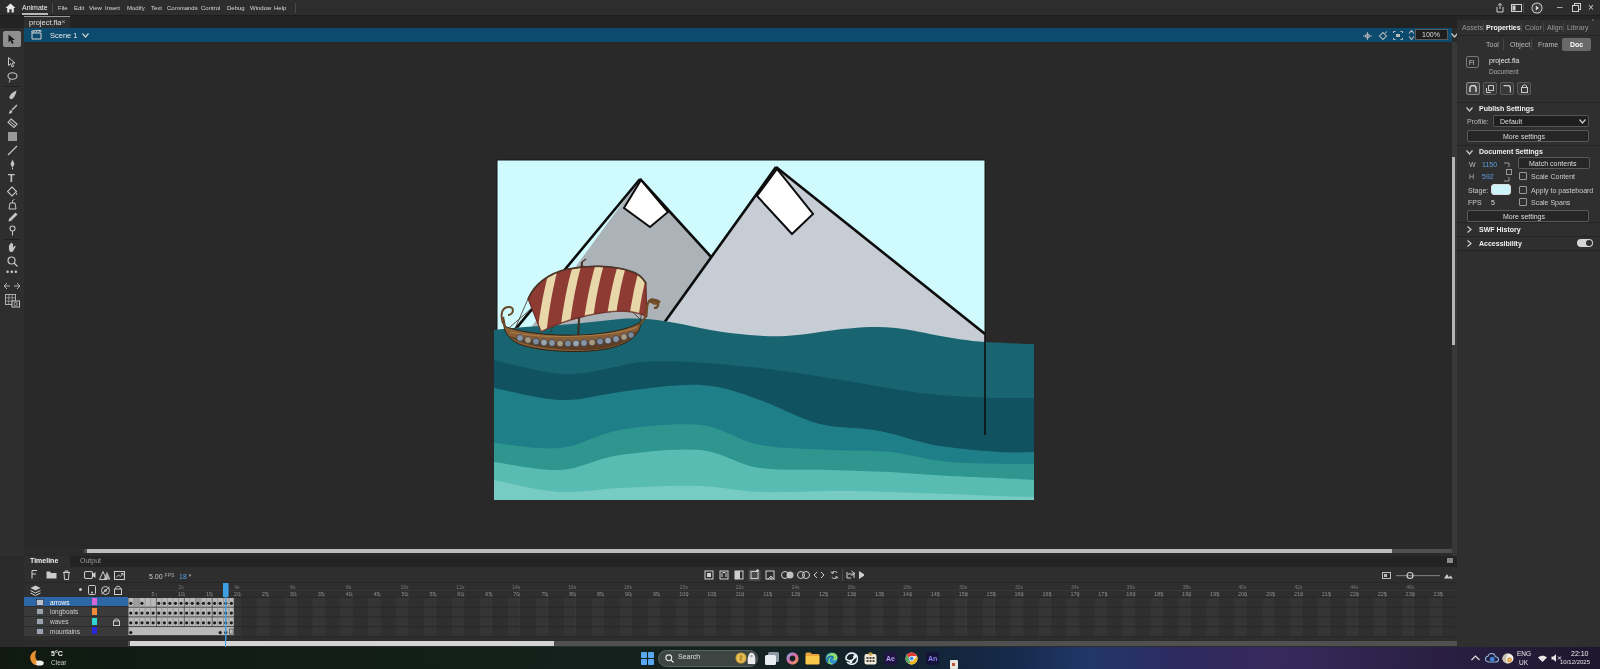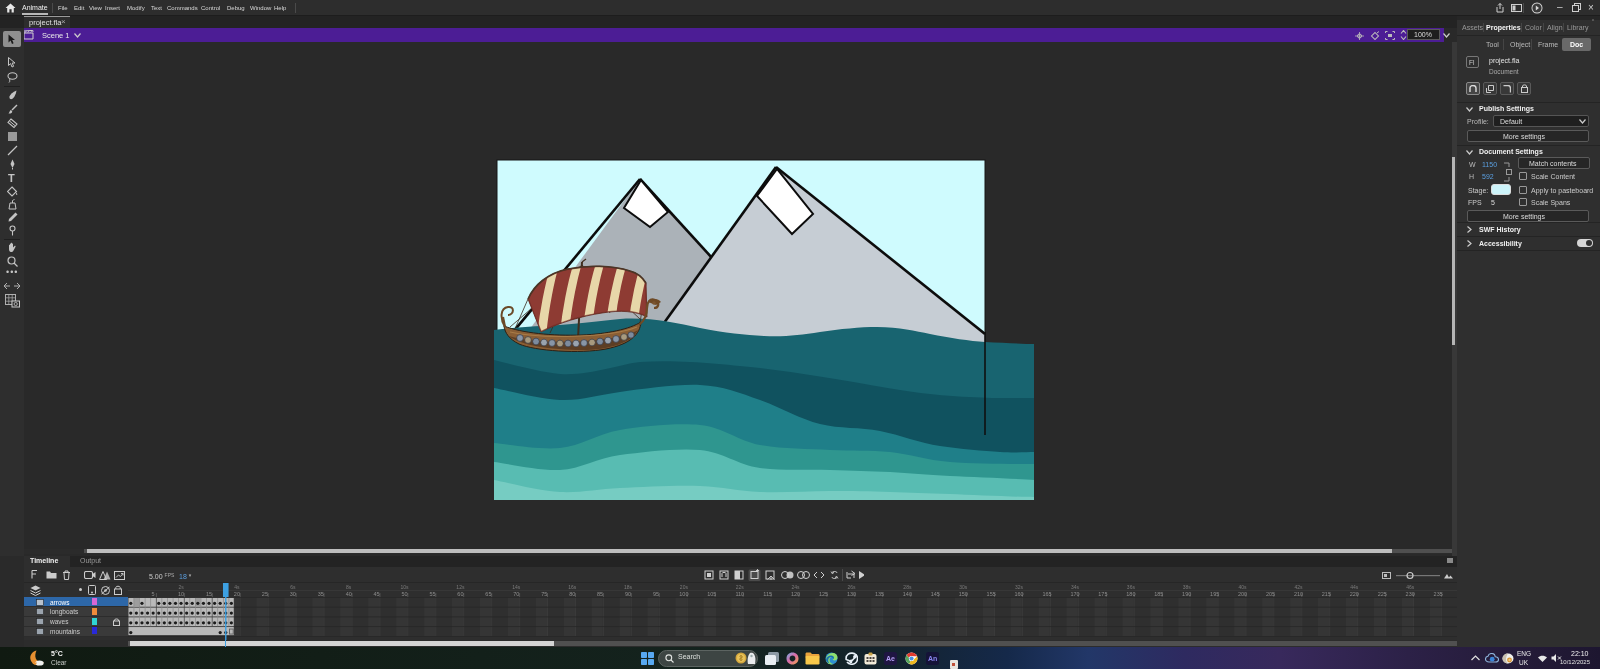--- a/index.html
+++ b/index.html
@@ -54,21 +54,21 @@
       </svg>
     <div class="txt" style="left:1588px;top:2px;font-size:10px;color:#cfcfcf;">×</div>
   </div>
 
   <div class="abs" id="tabbar" style="left:0;top:16px;width:1457px;height:12px;background:#232323;">
     <div class="abs" style="left:24px;top:0;width:46px;height:12px;background:#2d2d2d;border-top:1px solid #9a9a9a;"></div>
     <div class="txt" style="left:29px;top:2px;font-size:7.5px;color:#e0e0e0;">project.fla</div>
     <div class="txt" style="left:61px;top:1px;font-size:8px;color:#aaa;">×</div>
   </div>
 
-  <div class="abs" id="scenebar" style="left:16px;top:28px;width:1428px;height:14px;background:#4c1d95;">
+  <div class="abs" id="scenebar" style="left:24px;top:28px;width:1428px;height:14px;background:#0c4a6e;">
     <svg class="abs" style="left:7px;top:2px" width="11" height="10" viewBox="0 0 11 10">
         <path d="M1 3 L10 3 L10 9 L1 9 Z M1 3 L0.8 1 L9.8 0.4 L10 2.2" fill="none" stroke="#d0d0d0" stroke-width="1"></path>
         <path d="M2 2.8 L3.4 0.8 M4.8 2.6 L6.2 0.7 M7.6 2.4 L9 0.6" stroke="#d0d0d0" stroke-width="0.8"></path>
       </svg>
     <div class="txt" style="left:26px;top:3px;font-size:7.5px;color:#e8e8e8;">Scene 1</div>
     <svg class="abs" style="left:58px;top:5px" width="7" height="5" viewBox="0 0 7 5">
         <path d="M0.5 0.5 L3.5 4 L6.5 0.5" fill="none" stroke="#ccc" stroke-width="1.2"></path>
       </svg>
 
     <svg class="abs" style="left:1339px;top:4px" width="9" height="8" viewBox="0 0 9 8">

